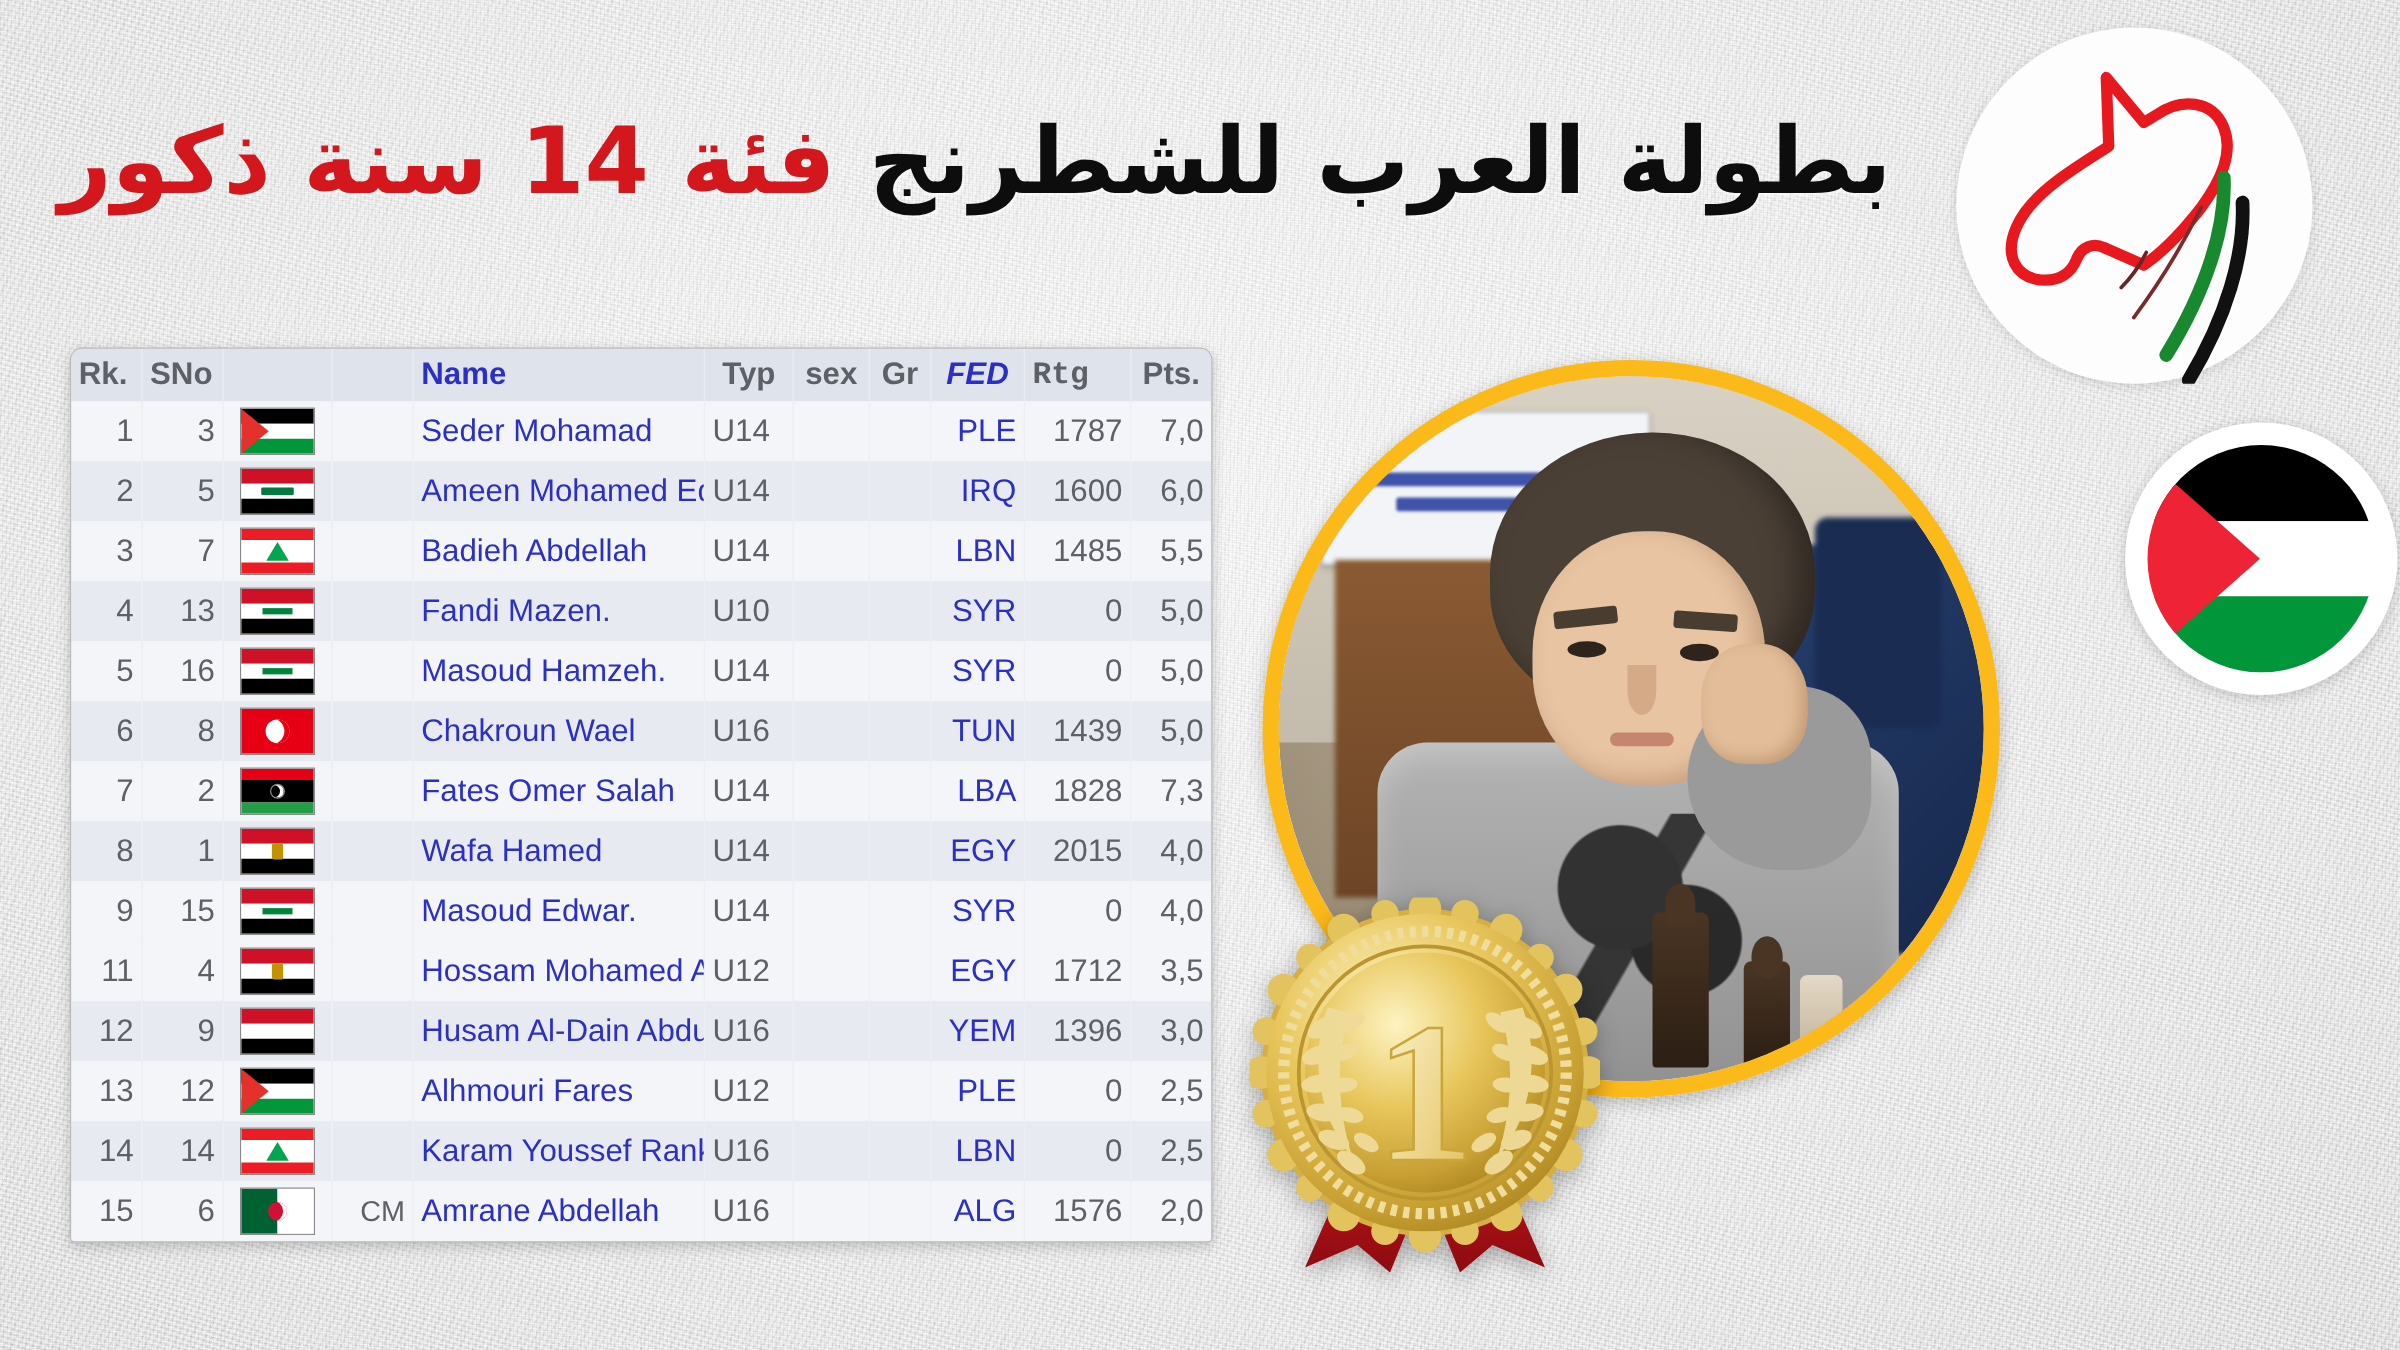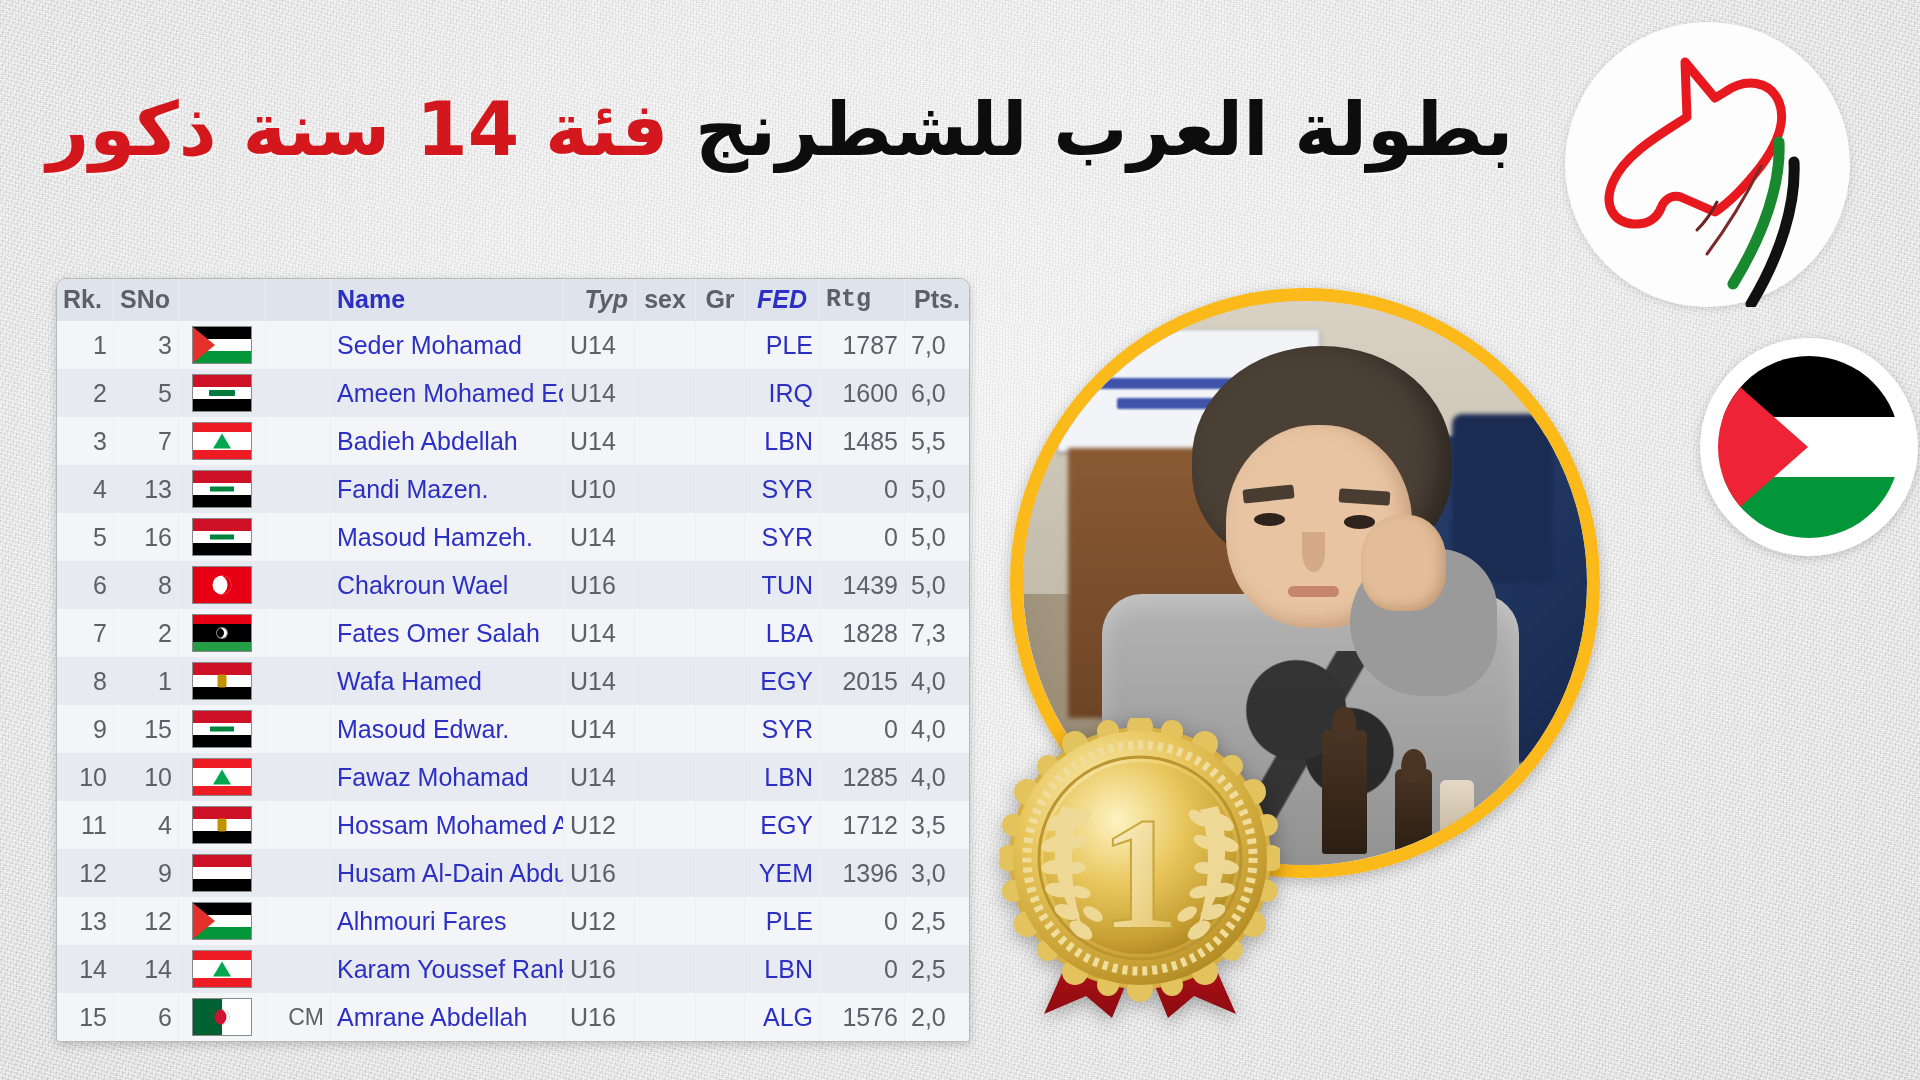--- a/index.html
+++ b/index.html
@@ -94,24 +94,24 @@
   .c-rk  {width:44px;  text-align:right;}
   .c-sno {width:52px;  text-align:right;}
   .c-flag{width:74px;  text-align:center;}
   .c-ttl {width:52px;  text-align:right; font-size:23px;}
   .c-name{width:auto;  text-align:left; color:#2b2fc4 !important;}
   .c-typ {width:58px;  text-align:left;}
   .c-sex {width:48px;}
   .c-gr  {width:36px;}
   .c-fed {width:62px;  text-align:right; color:#2b2fc4 !important; font-weight:400;}
   .c-rtg {width:72px;  text-align:right;}
-  .c-pts {width:52px;  text-align:left;}
+  .c-pts {width:52px;  text-align:right;}
 
   thead .c-name{text-align:left;}
-  thead .c-typ{text-align:right;font-style:italic;}
+  thead .c-typ{text-align:center;}
   thead .c-fed{text-align:center;font-style:italic;}
   thead .c-rtg{text-align:left;font-family:Liberation Mono, monospace;}
   thead .c-pts{text-align:center;}
   thead .c-rk,thead .c-sno{text-align:left;}
 
   
   .flag{
     display:inline-block;width:58px;height:36px;
     border:1px solid #8a8a8a;vertical-align:middle;position:relative;overflow:hidden;
     background:#fff;
@@ -394,33 +394,20 @@
           <td class="c-rk">9</td>
           <td class="c-sno">15</td>
           <td class="c-flag"><span class="flag f-SYR"><i></i><i></i><i></i></span></td>
           <td class="c-ttl"></td>
           <td class="c-name">Masoud Edwar.</td>
           <td class="c-typ">U14</td>
           <td class="c-sex"></td>
           <td class="c-gr"></td>
           <td class="c-fed">SYR</td>
           <td class="c-rtg">0</td>
-          <td class="c-pts">4,0</td>
-        </tr>
-        <tr class="even">
-          <td class="c-rk">10</td>
-          <td class="c-sno">10</td>
-          <td class="c-flag"><span class="flag f-LBN"><i></i><i></i><i></i></span></td>
-          <td class="c-ttl"></td>
-          <td class="c-name">Fawaz Mohamad</td>
-          <td class="c-typ">U14</td>
-          <td class="c-sex"></td>
-          <td class="c-gr"></td>
-          <td class="c-fed">LBN</td>
-          <td class="c-rtg">1285</td>
           <td class="c-pts">4,0</td>
         </tr>
         <tr class="odd">
           <td class="c-rk">11</td>
           <td class="c-sno">4</td>
           <td class="c-flag"><span class="flag f-EGY"><i></i><i></i><i></i></span></td>
           <td class="c-ttl"></td>
           <td class="c-name">Hossam Mohamed Adham</td>
           <td class="c-typ">U12</td>
           <td class="c-sex"></td>

